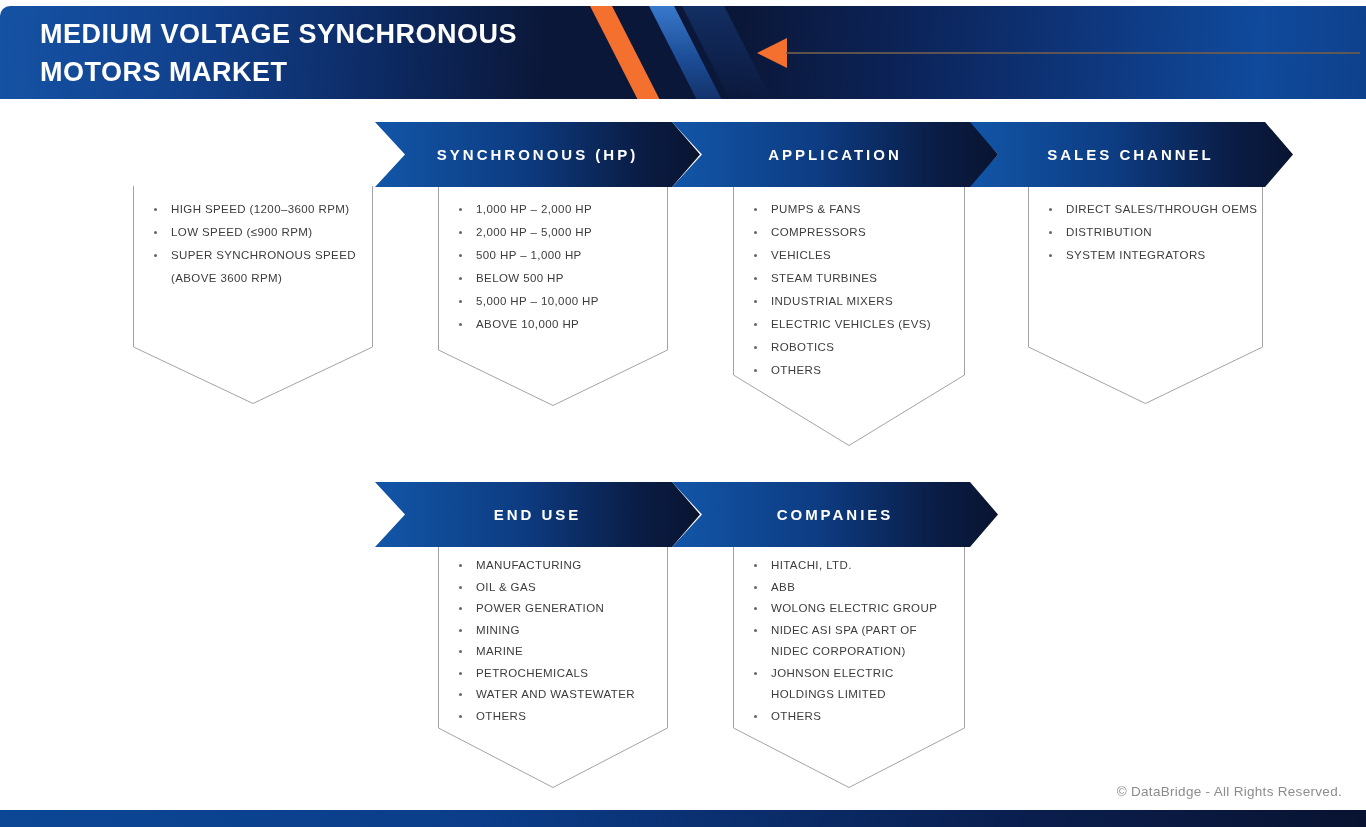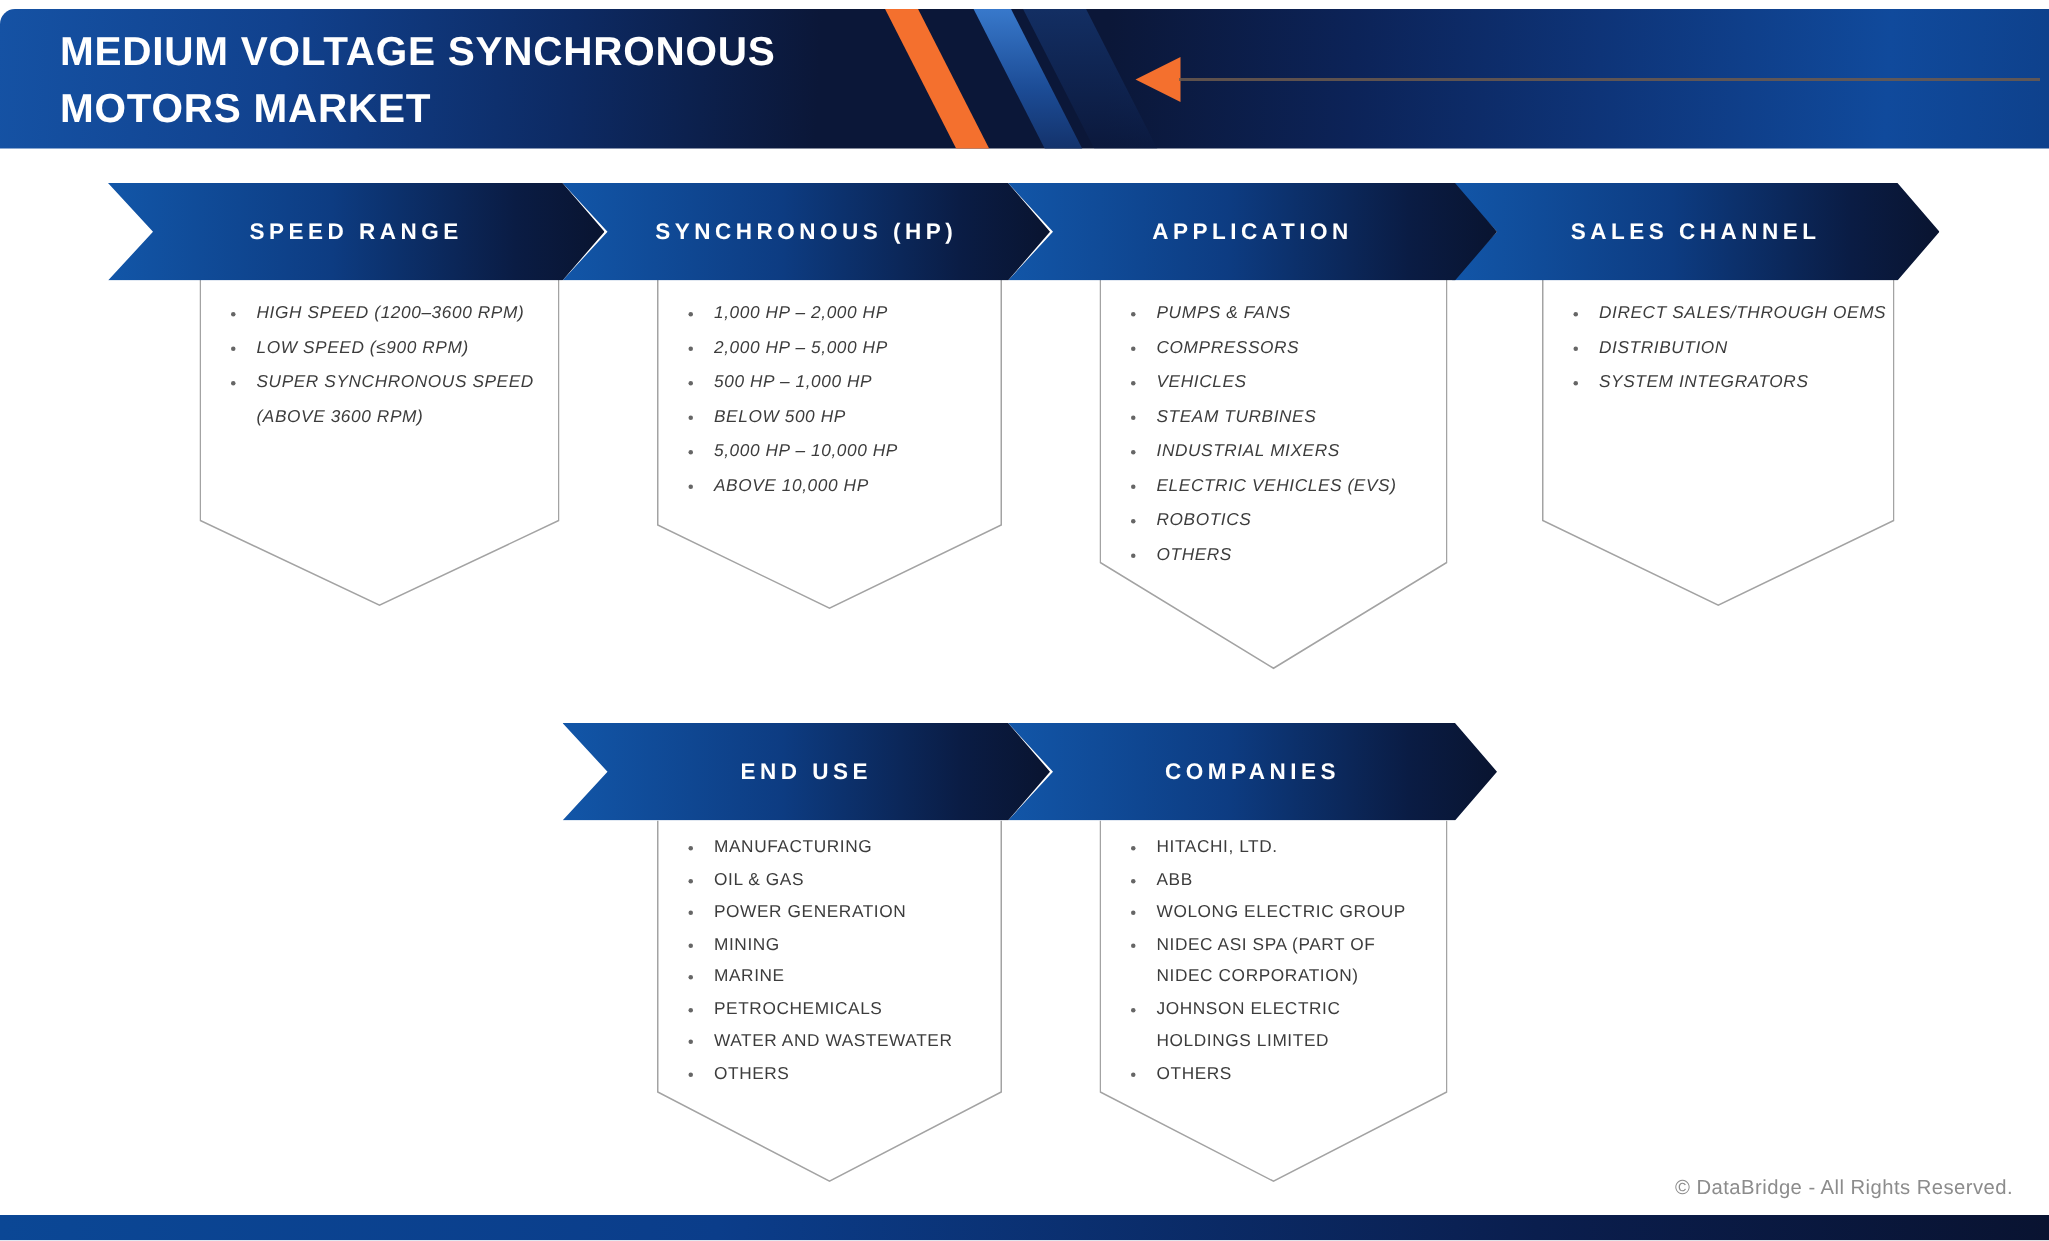--- a/index.html
+++ b/index.html
@@ -33,21 +33,21 @@
   #chev-enduse{left:375px;top:482px;width:325px;z-index:6;}
   #chev-companies{left:672px;top:482px;width:326px;z-index:5;text-align:center;}
 
   
   .pennant{position:absolute;}
   .pennant svg{position:absolute;left:0;top:0;}
   .pennant ul{position:relative;margin:0;list-style:none;color:#3c3c3c;font-size:11.5px;letter-spacing:.4px;}
   .pennant li{position:relative;}
   .pennant li::before{content:"";position:absolute;left:-17px;width:3px;height:3px;border-radius:50%;
     background:#666;}
-  .row1 ul{line-height:23px;padding:12px 12px 0 38px;font-style:italic;}
+  .row1 ul{line-height:23px;padding:12px 12px 0 38px;}
   .row1 li::before{top:10px;}
   .row2 ul{line-height:21.5px;padding:8px 12px 0 38px;}
   .row2 li::before{top:9px;}
   #box-speed{left:133px;top:186px;width:240px;height:219px;}
   #box-hp{left:438px;top:186px;width:230px;height:221px;}
   #box-app{left:733px;top:186px;width:232px;height:261px;}
   #box-sales{left:1028px;top:186px;width:245px;height:219px;}
   #box-enduse{left:438px;top:547px;width:276px;height:242px;}
   #box-companies{left:733px;top:547px;width:232px;height:242px;}
 
@@ -66,23 +66,20 @@
     <div class="hstripe" id="streak-light"></div>
     <div class="hstripe" id="streak-fade"></div>
     <div id="header-title">
       <div>MEDIUM VOLTAGE SYNCHRONOUS</div>
       <div>MOTORS MARKET</div>
     </div>
     <div id="pointer-triangle"></div>
     <div id="pointer-line"></div>
   </div>
 
-  <div class="chev" id="chev-speed">
-    <span>SPEED RANGE</span>
-  </div>
   <div class="chev" id="chev-hp">
     <span>SYNCHRONOUS (HP)</span>
   </div>
   <div class="chev" id="chev-app">
     <span>APPLICATION</span>
   </div>
   <div class="chev" id="chev-sales">
     <span>SALES CHANNEL</span>
   </div>
 

